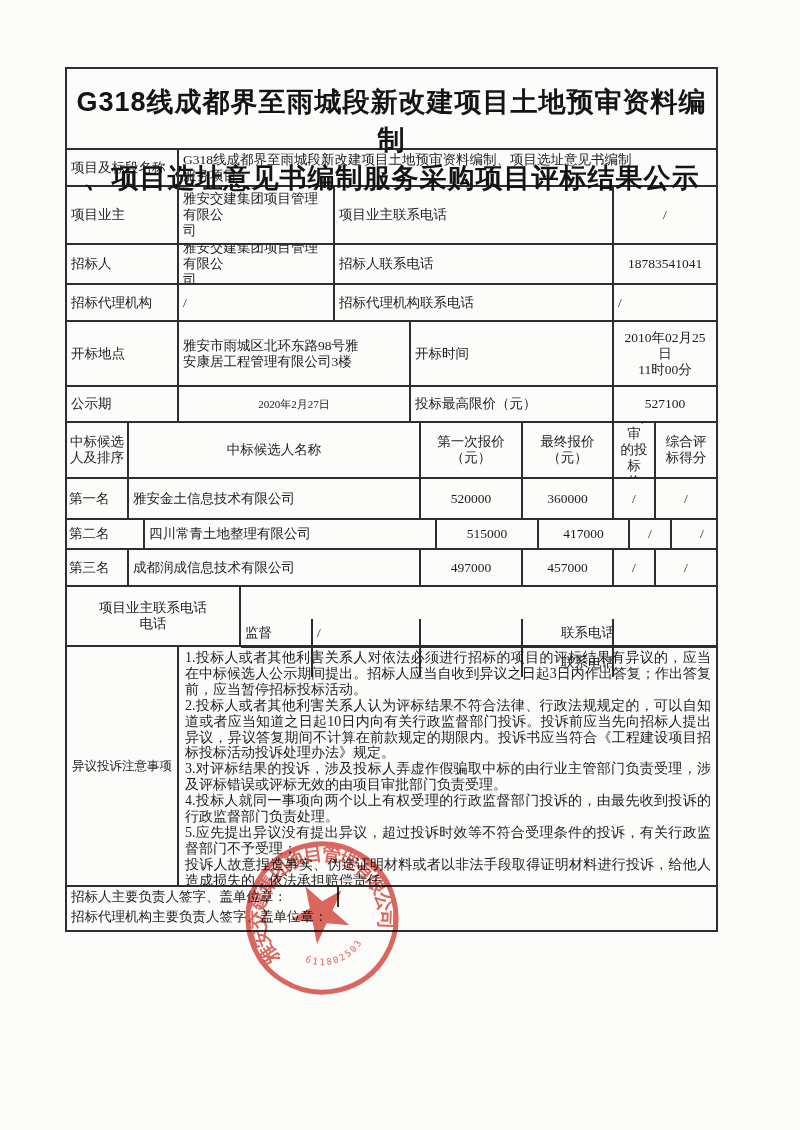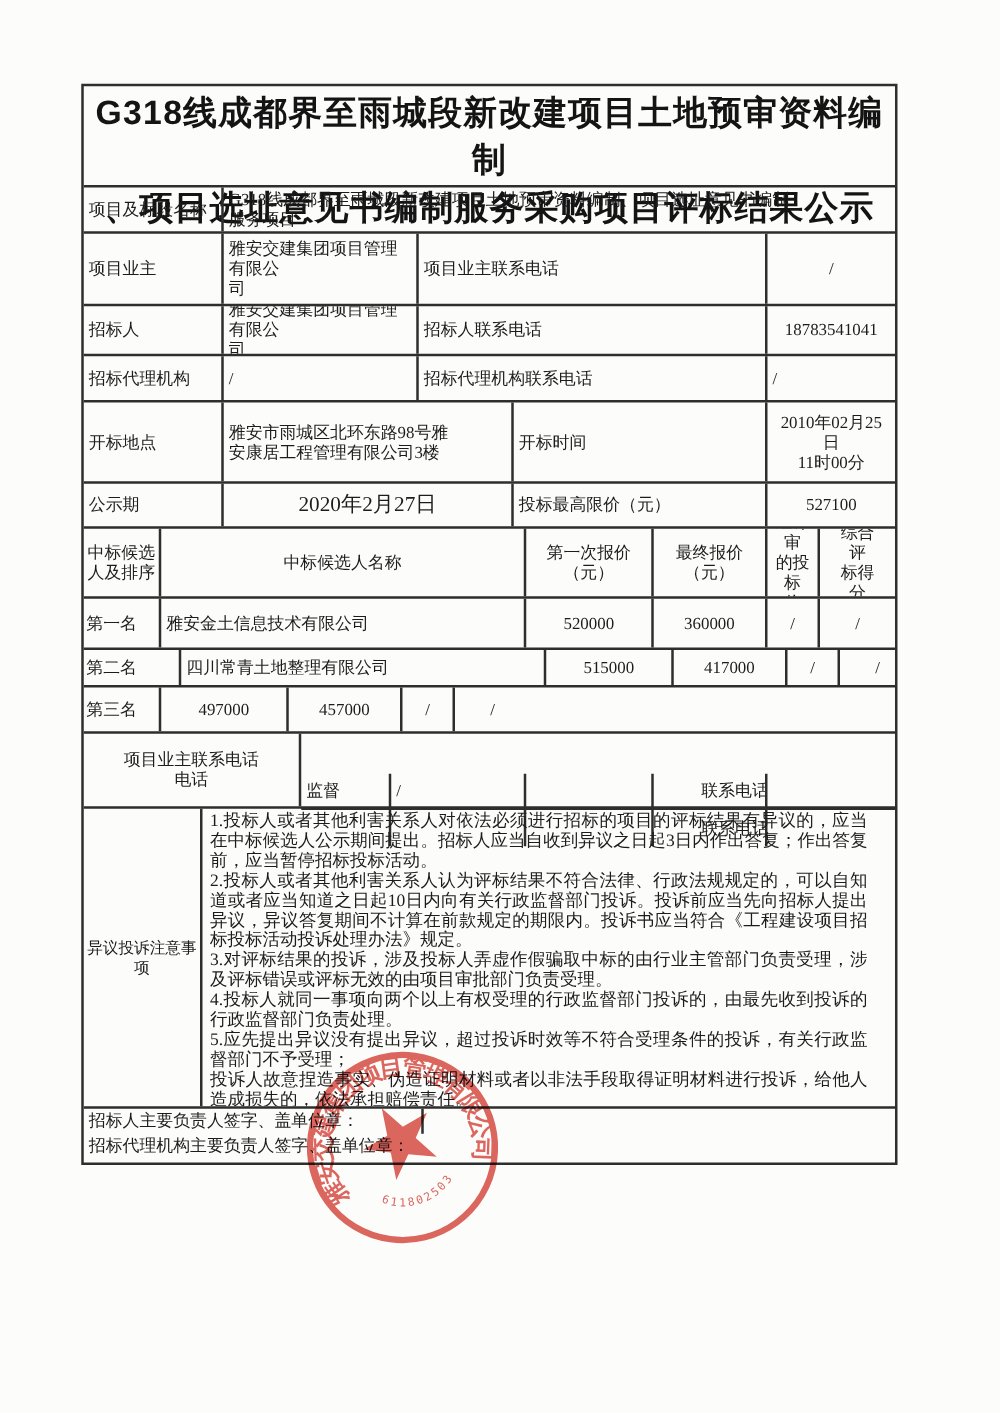--- a/index.html
+++ b/index.html
@@ -21,40 +21,40 @@
   .titlebox{
     box-sizing:border-box;
     height:81px;
     border-bottom:2px solid #2e2e2e;
     text-align:center;
     font-family:"Liberation Sans","DejaVu Sans",sans-serif;
     font-weight:bold;
     font-size:27px;
     line-height:38px;
     letter-spacing:1px;
-    padding-top:2px;
+    padding-top:14px;
     color:#141414;
   }
   .row{display:flex;box-sizing:border-box;border-bottom:2px solid #2e2e2e;}
   .row:last-child{border-bottom:none;flex-direction:column;}
   .cell{
     box-sizing:border-box;
     flex:0 0 auto;
     border-right:2px solid #2e2e2e;
     display:flex;align-items:center;
     font-size:13.5px;line-height:16px;
     padding:2px 4px;
     overflow:hidden;
   }
   .cell.last{border-right:none;}
   .cell.center{justify-content:center;text-align:center;}
   .cell.top{align-items:flex-start;}
   .pre{white-space:pre-line;}
   .nowrap{white-space:nowrap;}
-  .big{font-size:17px;}
+  .big{font-size:11px;}
   .subcol{box-sizing:border-box;flex:0 0 auto;display:block;margin-top:32px;}
   .subrow{display:flex;box-sizing:border-box;height:29px;}
   .subrow.first{border-bottom:2px solid #2e2e2e;}
   .obj-text{
     display:block;
     padding:3px 5px 0 6px;
     font-size:14px;line-height:15.9px;
     text-align:justify;
   }
   .obj-text div{margin:0;}
@@ -127,21 +127,21 @@
       <div class="cell center pre" style="width:62px;padding:2px 1px">中标候选
 人及排序</div>
       <div class="cell center" style="width:292px">中标候选人名称</div>
       <div class="cell center pre" style="width:102px">第一次报价
 （元）</div>
       <div class="cell center pre" style="width:91px">最终报价
 （元）</div>
       <div class="cell center pre" style="width:42px;padding:2px 0">经评审
 的投标
 价</div>
-      <div class="cell last center pre" style="width:60px;padding:2px 16px">综合评
+      <div class="cell last center pre" style="width:60px;padding:2px 0">综合评
 标得分</div>
     </div>
 
     <div class="row" style="height:41px">
       <div class="cell" style="width:62px;padding:2px 2px">第一名</div>
       <div class="cell" style="width:292px">雅安金土信息技术有限公司</div>
       <div class="cell center" style="width:102px">520000</div>
       <div class="cell center" style="width:91px">360000</div>
       <div class="cell center" style="width:42px">/</div>
       <div class="cell last center" style="width:60px">/</div>
@@ -151,20 +151,21 @@
       <div class="cell" style="width:78px;padding:2px 2px">第二名</div>
       <div class="cell" style="width:292px">四川常青土地整理有限公司</div>
       <div class="cell center" style="width:102px">515000</div>
       <div class="cell center" style="width:91px">417000</div>
       <div class="cell center" style="width:42px">/</div>
       <div class="cell last center" style="width:60px">/</div>
     </div>
 
     <div class="row" style="height:37px">
       <div class="cell" style="width:62px;padding:2px 2px">第三名</div>
+      <div class="cell" style="width:292px">成都润成信息技术有限公司</div>
       <div class="cell center" style="width:102px">497000</div>
       <div class="cell center" style="width:91px">457000</div>
       <div class="cell center" style="width:42px">/</div>
       <div class="cell last center" style="width:60px">/</div>
     </div>
 
     <div class="row" style="height:60px">
       <div class="cell center pre" style="width:174px">项目业主联系电话
 电话</div>
       <div class="subcol" style="width:475px">
@@ -179,21 +180,21 @@
           <div class="cell" style="width:72px;height:29px"></div>
           <div class="cell" style="width:108px;height:29px"></div>
           <div class="cell" style="width:102px;height:29px"></div>
           <div class="cell nowrap" style="width:91px;height:29px;padding-left:38px">联系电话</div>
           <div class="cell last" style="width:102px;height:29px"></div>
         </div>
       </div>
     </div>
 
     <div class="row" style="height:240px">
-      <div class="cell center" style="width:95px;font-size:12.5px;padding:2px 1px">异议投诉注意事项</div>
+      <div class="cell center" style="width:112px;font-size:12.5px;padding:2px 1px">异议投诉注意事项</div>
       <div class="cell last top" style="width:537px;padding:0">
         <div class="obj-text">
           <div>1.投标人或者其他利害关系人对依法必须进行招标的项目的评标结果有异议的，应当在中标候选人公示期间提出。招标人应当自收到异议之日起3日内作出答复；作出答复前，应当暂停招标投标活动。</div>
           <div>2.投标人或者其他利害关系人认为评标结果不符合法律、行政法规规定的，可以自知道或者应当知道之日起10日内向有关行政监督部门投诉。投诉前应当先向招标人提出异议，异议答复期间不计算在前款规定的期限内。投诉书应当符合《工程建设项目招标投标活动投诉处理办法》规定。</div>
           <div>3.对评标结果的投诉，涉及投标人弄虚作假骗取中标的由行业主管部门负责受理，涉及评标错误或评标无效的由项目审批部门负责受理。</div>
           <div>4.投标人就同一事项向两个以上有权受理的行政监督部门投诉的，由最先收到投诉的行政监督部门负责处理。</div>
           <div>5.应先提出异议没有提出异议，超过投诉时效等不符合受理条件的投诉，有关行政监督部门不予受理；</div>
           <div>投诉人故意捏造事实、伪造证明材料或者以非法手段取得证明材料进行投诉，给他人造成损失的，依法承担赔偿责任。</div>
         </div>
       </div>

